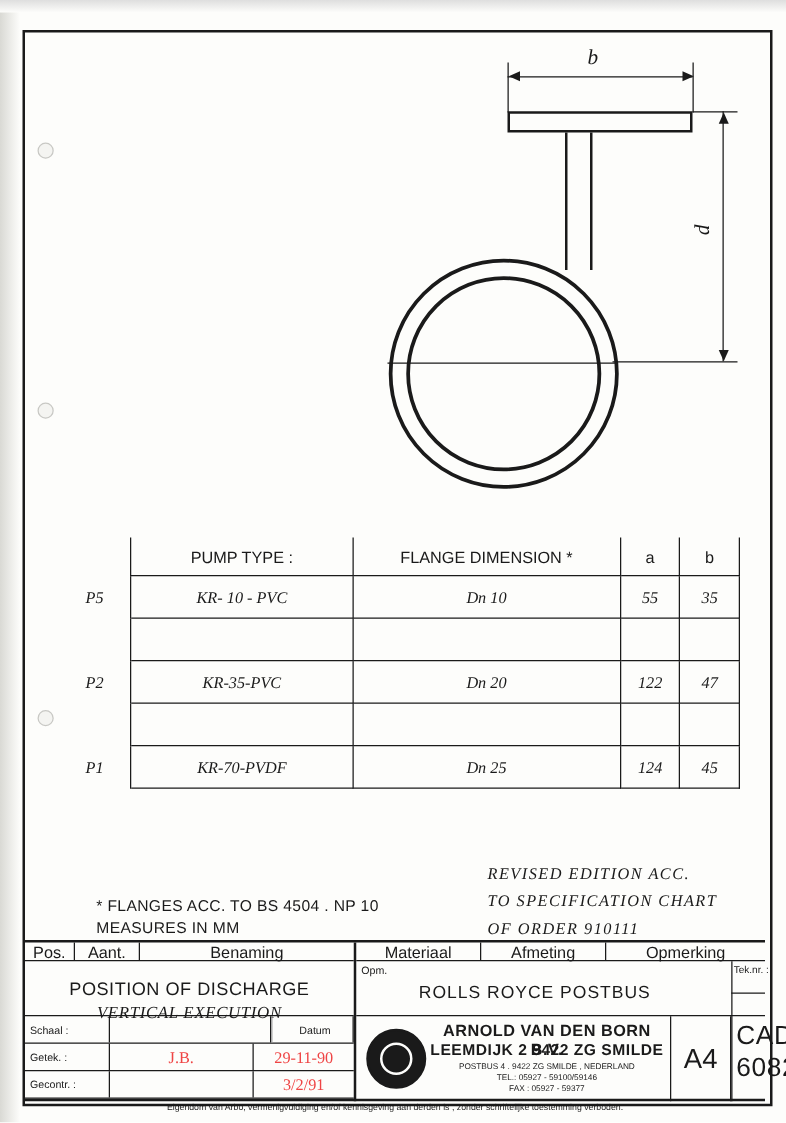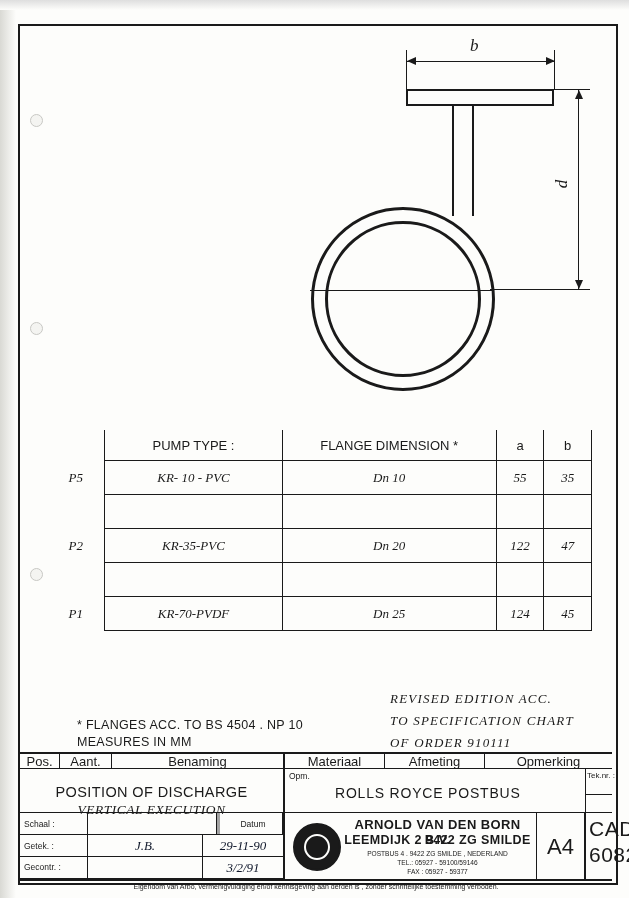--- a/index.html
+++ b/index.html
@@ -392,23 +392,22 @@
   .copyright {
     position: absolute;
     left: 0px; top: 857px;
     width: 592px;
     text-align: center;
     font-size: 7px;
     color: #1a1a1a;
   }
   .hand-val {
     font-family: "Liberation Serif", serif;
-    font-style: italic;
     font-size: 13px;
-    color: #0f172a;
+    color: #ef4444;
   }
 </style>
 </head>
 <body>
 
 <div class="page">
   <div class="paper-shade-left"></div>
   <div class="paper-shade-top"></div>
 
   <div class="punch-hole" style="left:30px; top:114px;"></div>
@@ -505,21 +504,21 @@
         </div>
 
         <div class="tb-position">
           <div class="line1">POSITION OF DISCHARGE</div>
           <div class="line2">VERTICAL     EXECUTION</div>
         </div>
 
         <div class="tb-meta-row" style="top:59px;">
           <div class="tb-meta-label">Schaal :</div>
           <div class="tb-meta-val"></div>
-          <div class="tb-meta-label" style="width:66px; border-left:3px solid #a3a3a3; justify-content:center;">Datum</div>
+          <div class="tb-meta-label" style="width:66px; border-left:1px solid #a3a3a3; justify-content:center;">Datum</div>
           <div class="tb-meta-val" style="max-width:0; border:none;"></div>
         </div>
 
         <div class="tb-meta-row" style="top:81px;">
           <div class="tb-meta-label">Getek. :</div>
           <div class="tb-meta-val hand-val">J.B.</div>
           <div class="tb-meta-val hand-val" style="max-width:80px;">29-11-90</div>
         </div>
 
         <div class="tb-meta-row" style="top:103px;justify-content:center;">

